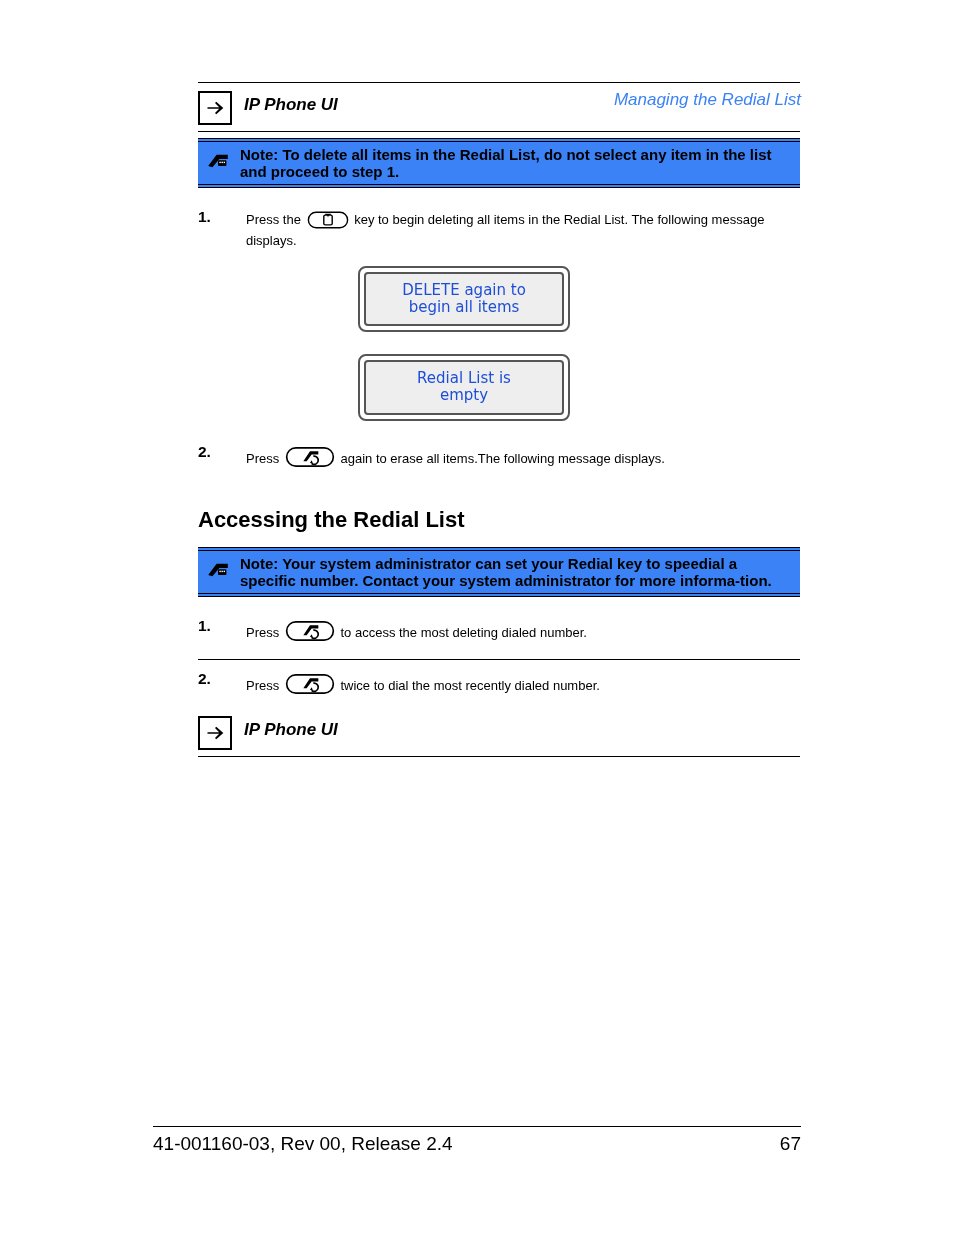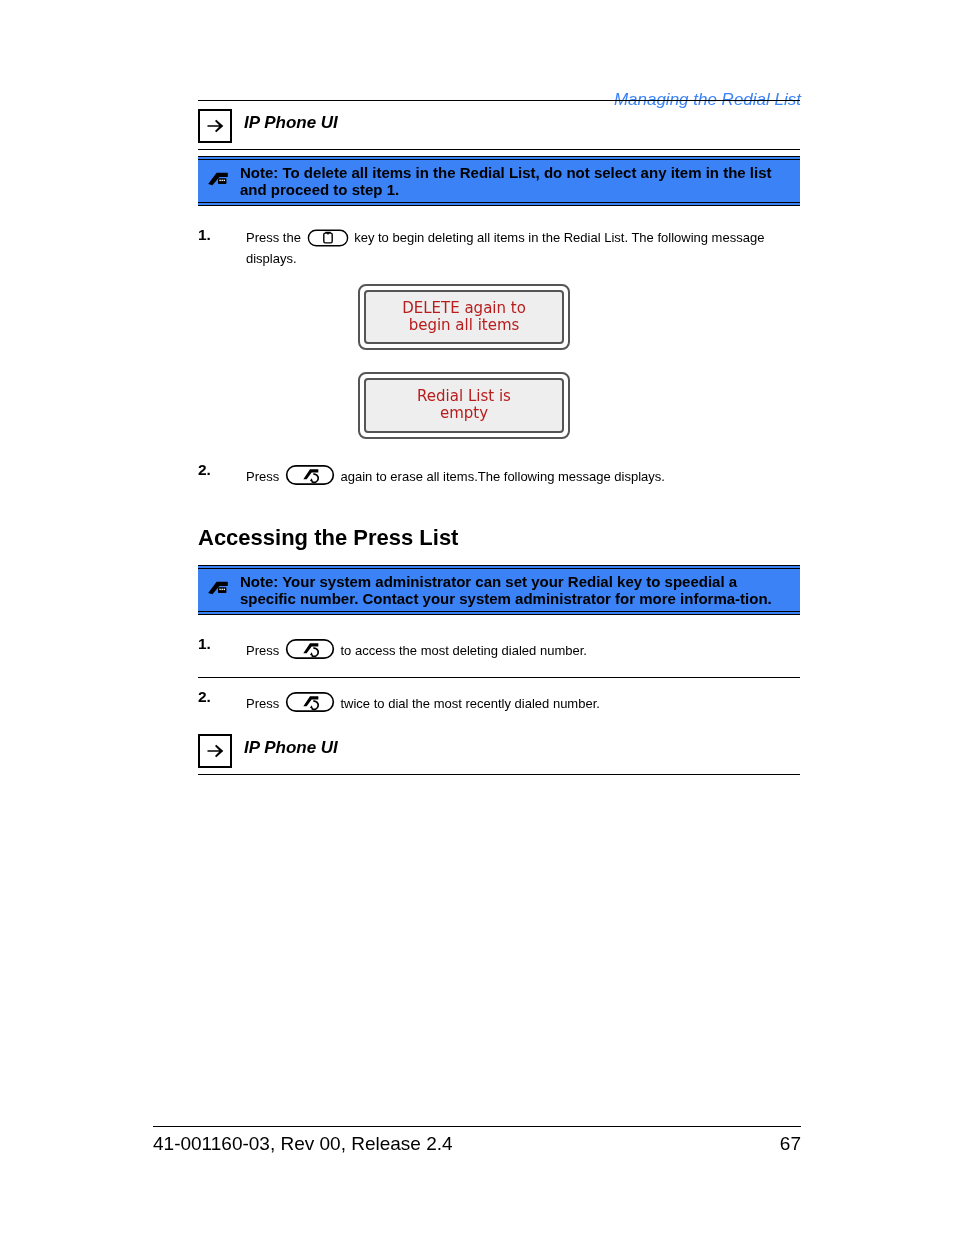--- a/index.html
+++ b/index.html
@@ -11,21 +11,21 @@
     width: 954px;
   }
   .page {
     position: relative;
     width: 954px;
     height: 1235px;
   }
   .content {
     position: absolute;
     left: 198px;
-    top: 100px;
+    top: 82px;
     width: 602px;
   }
   .page-title {
     position: absolute;
     right: 153px;
     top: 90px;
     font-size: 17px;
     font-style: italic;
     color: #3b82f6;
     text-align: right;
@@ -120,21 +120,21 @@
     margin-bottom: 22px;
   }
   .lcd-inner {
     border: 2px solid #555;
     border-radius: 4px;
     background: #eeeeee;
     padding: 8px 6px;
     text-align: center;
     font-size: 15px;
     line-height: 1.15;
-    color: #b91c1c;
+    color: #1d4ed8;
     font-family: "Segoe UI", "DejaVu Sans", Arial, sans-serif;
   }
   .heading2 {
     font-size: 22px;
     font-weight: 700;
     margin-top: 36px;
   }
   .footer {
     position: absolute;
     bottom: 80px;
@@ -226,21 +226,21 @@
             <rect x="2" y="4" width="56" height="22" rx="11" fill="#fff" stroke="#000" stroke-width="2"></rect>
             <path d="M22 20 L30 8 L40 8 L40 12 L32 12 L26 20 Z" fill="#000"></path>
             <path d="M34 14 a5 5 0 1 1 -2 9" fill="none" stroke="#000" stroke-width="2"></path>
             <path d="M30 22 L34 24 L32 19 Z" fill="#000"></path>
           </svg>
         </span>
         <span> again to erase all items.The following message displays.</span>
       </div>
     </div>
 
-    <div class="heading2">Accessing the Press List</div>
+    <div class="heading2">Accessing the Redial List</div>
 
     <div class="note-bar" style="margin-top:14px;">
       <span class="note-icon">
         <svg viewBox="0 0 40 30">
           <path d="M6 22 L18 6 L34 6 L34 12 L22 12 L12 24 Z" fill="#000"></path>
           <rect x="20" y="14" width="12" height="8" rx="1" fill="#000"></rect>
           <rect x="22" y="16" width="2" height="2" fill="#fff"></rect>
           <rect x="25" y="16" width="2" height="2" fill="#fff"></rect>
           <rect x="28" y="16" width="2" height="2" fill="#fff"></rect>
         </svg>

